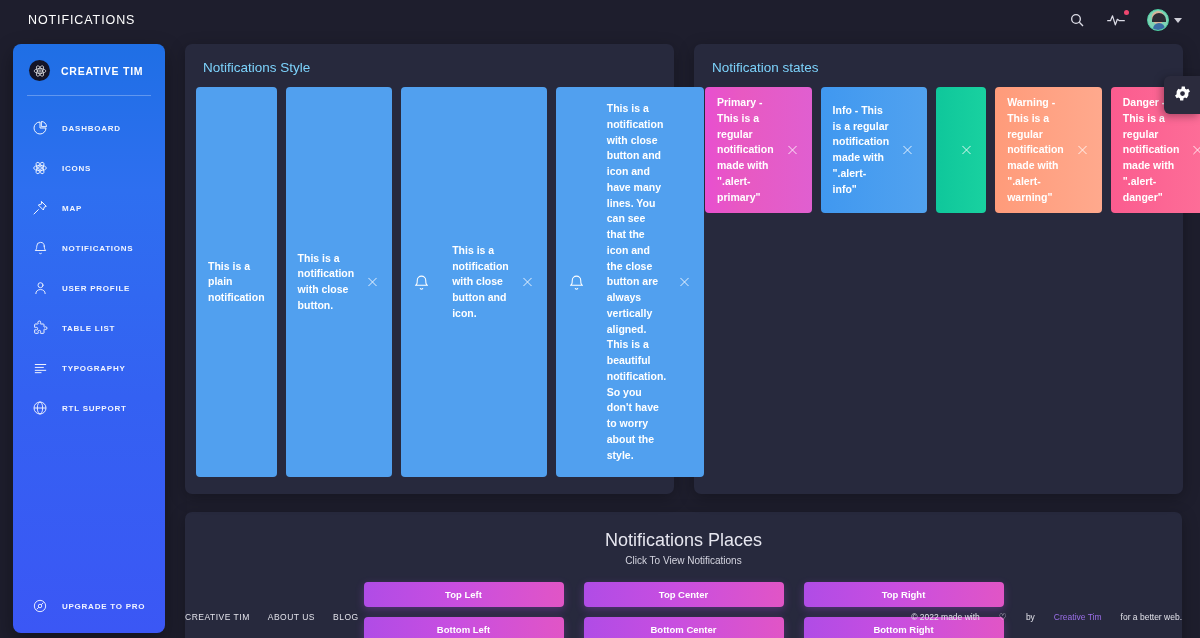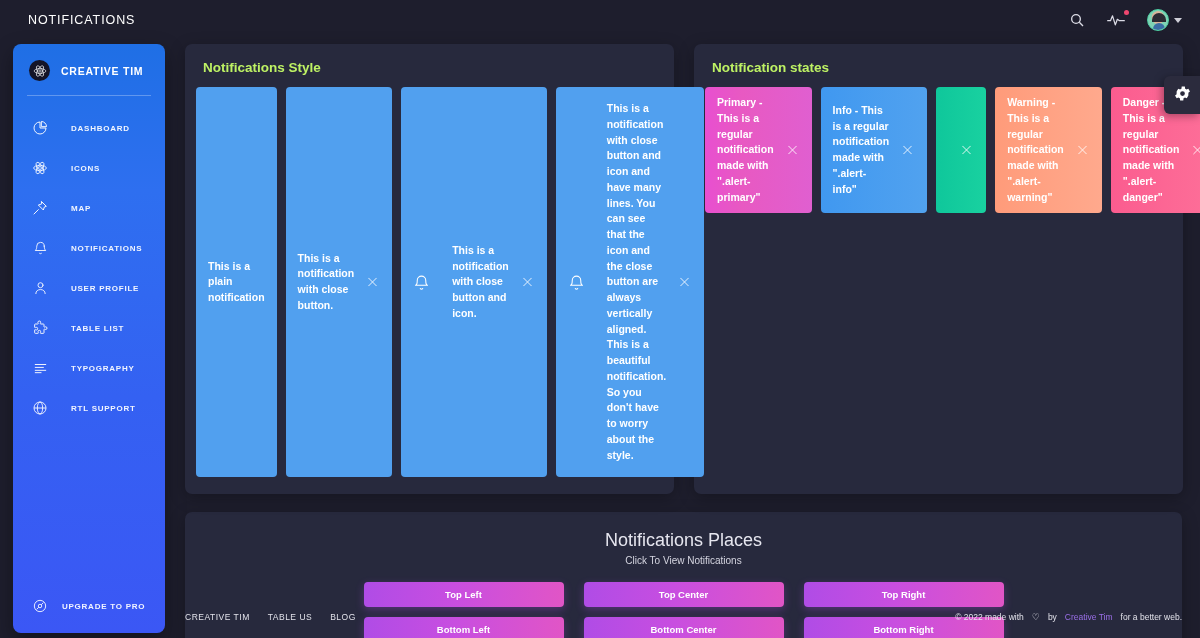--- a/index.html
+++ b/index.html
@@ -53,41 +53,41 @@
   .brand { display: flex; align-items: center; gap: 11px; padding: 16px 0 0 16px; }
   .brand-logo {
     width: 21px; height: 21px; border-radius: 50%; background: #141427;
     display: flex; align-items: center; justify-content: center; flex: 0 0 auto;
   }
   .brand-text { color: #fff; font-size: 10.5px; font-weight: 700; letter-spacing: .75px; }
   .brand-sep { height:1px; margin: 14px 14px 0 14px; background: rgba(255,255,255,.28); }
 
   .nav { margin-top: 12px; }
   .nav-item {
-    display: flex; align-items: center; gap: 22px; height: 40px;
+    display: flex; align-items: center; gap: 13px; height: 40px;
     padding-left: 18px; cursor: pointer;
   }
   .nav-icon { width: 18px; height: 18px; display:flex; align-items:center; justify-content:center; flex:0 0 auto; opacity:.93; }
   .nav-label { color: rgba(255,255,255,.93); font-size: 8px; letter-spacing: .75px; font-weight: 600; }
 
   .upgrade {
     position: absolute; bottom: 18px; left: 0; width: 100%;
     display: flex; align-items: center; gap: 13px; padding-left: 18px; cursor: pointer;
   }
 
   
   .main { position: absolute; left: 172px; top: 40px; width: 1028px; height: 598px; }
 
   .row { display: flex; gap: 20px; padding: 4px 18px 0 13px; }
 
   .card {
     background: #27293d; border-radius: 7px;
     box-shadow: 0 4px 16px rgba(0,0,0,.28);
   }
-  .card-title { color: #bef264; font-size: 13.5px; font-weight: 700; padding: 16px 6px 2px 18px; }
+  .card-title { color: #7dd3fc; font-size: 13.5px; font-weight: 400; padding: 16px 6px 2px 18px; }
 
   .card-style { width: 489px; padding-bottom: 17px; }
   .card-states { width: 489px; padding-bottom: 17px; }
 
   .alerts { padding: 10px 11px 0 11px; display: flex; flex-direction: row; gap: 9px; }
 
   .alert {
     position: relative; border-radius: 4px; min-height: 34px;
     display: flex; align-items: center; padding: 8px 12px;
     color: #fff; font-size: 10.5px; font-weight: 600;
@@ -126,21 +126,21 @@
     box-shadow: 0 3px 9px rgba(176,76,230,.32);
   }
 
   
   .footer {
     position: absolute; left: 185px; right: 18px; bottom: 10px; height: 22px;
     display: flex; align-items: center; justify-content: space-between;
   }
   .footer-links { display: flex; gap: 18px; }
   .footer-links a { color: #e2e2ea; font-size: 8.5px; letter-spacing: .5px; text-decoration: none; cursor: pointer; }
-  .footer-right { color: #e2e2ea; font-size: 8.5px; display: flex; align-items: center; gap: 8px; }
+  .footer-right { color: #e2e2ea; font-size: 8.5px; display: flex; align-items: center; gap: 19px; }
   .footer-right .lnk { color: #9b6fe8; cursor: pointer; }
   .heart { color: #e2e2ea; font-size: 9px; }
 
   
   .settings-fab {
     position: absolute; right: 0; top: 76px; width: 36px; height: 38px;
     background: #2b2b3d; border-radius: 6px 0 0 6px;
     display: flex; align-items: center; justify-content: center; cursor: pointer;
     box-shadow: -2px 2px 8px rgba(0,0,0,.35);
   }
@@ -412,21 +412,21 @@
         <button class="place-btn">Bottom Center</button>
         <button class="place-btn">Bottom Right</button>
       </div>
     </div>
 
   </div>
 
   <div class="footer">
     <div class="footer-links">
       <a>CREATIVE TIM</a>
-      <a>TABLE US</a>
+      <a>ABOUT US</a>
       <a>BLOG</a>
     </div>
     <div class="footer-right">
       <span>© 2022 made with</span>
       <span class="heart">♡</span>
       <span>by</span>
       <span class="lnk">Creative Tim</span>
       <span>for a better web.</span>
     </div>
   </div>

